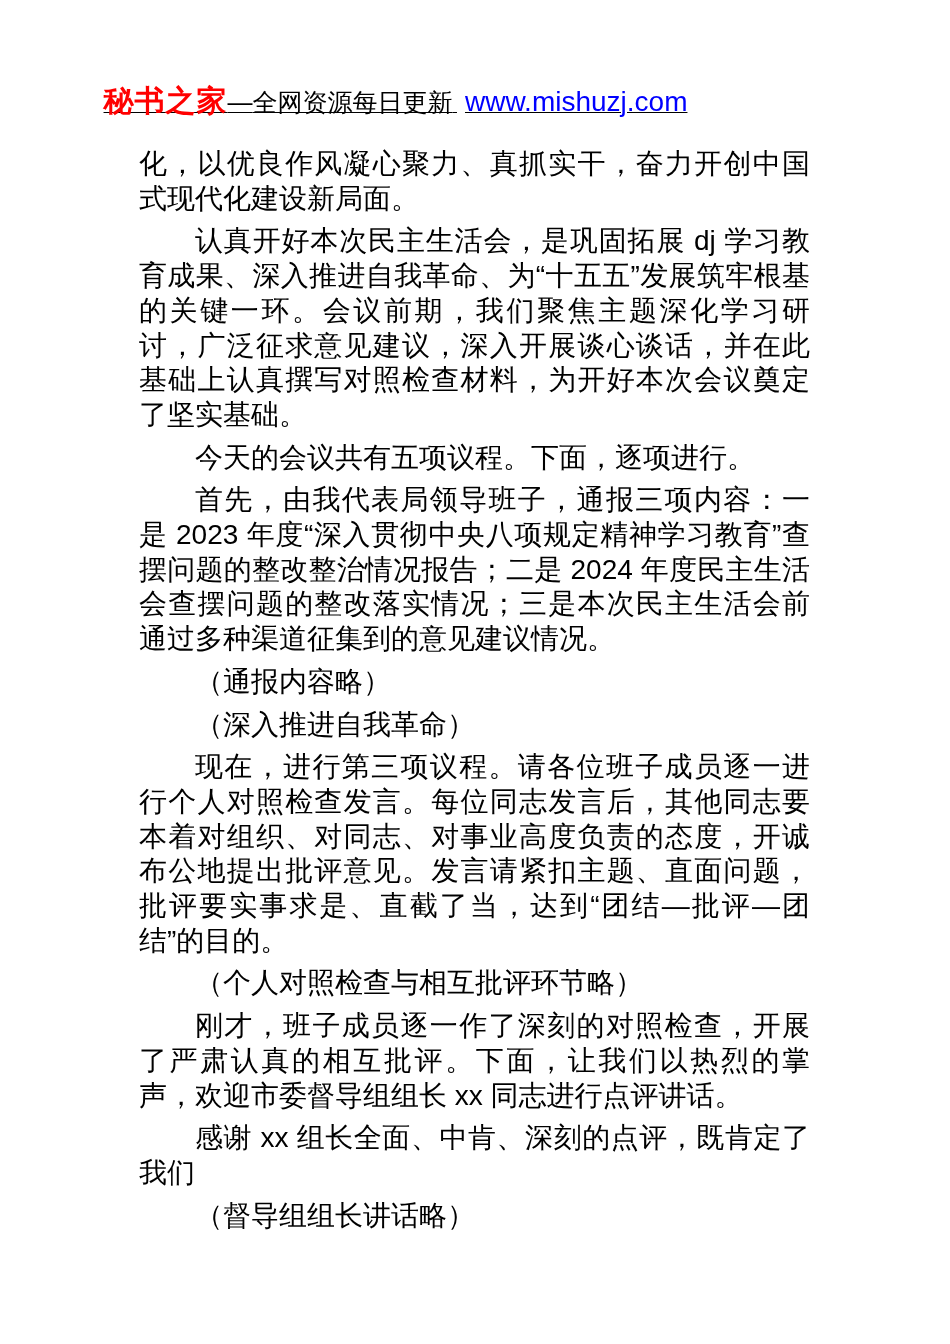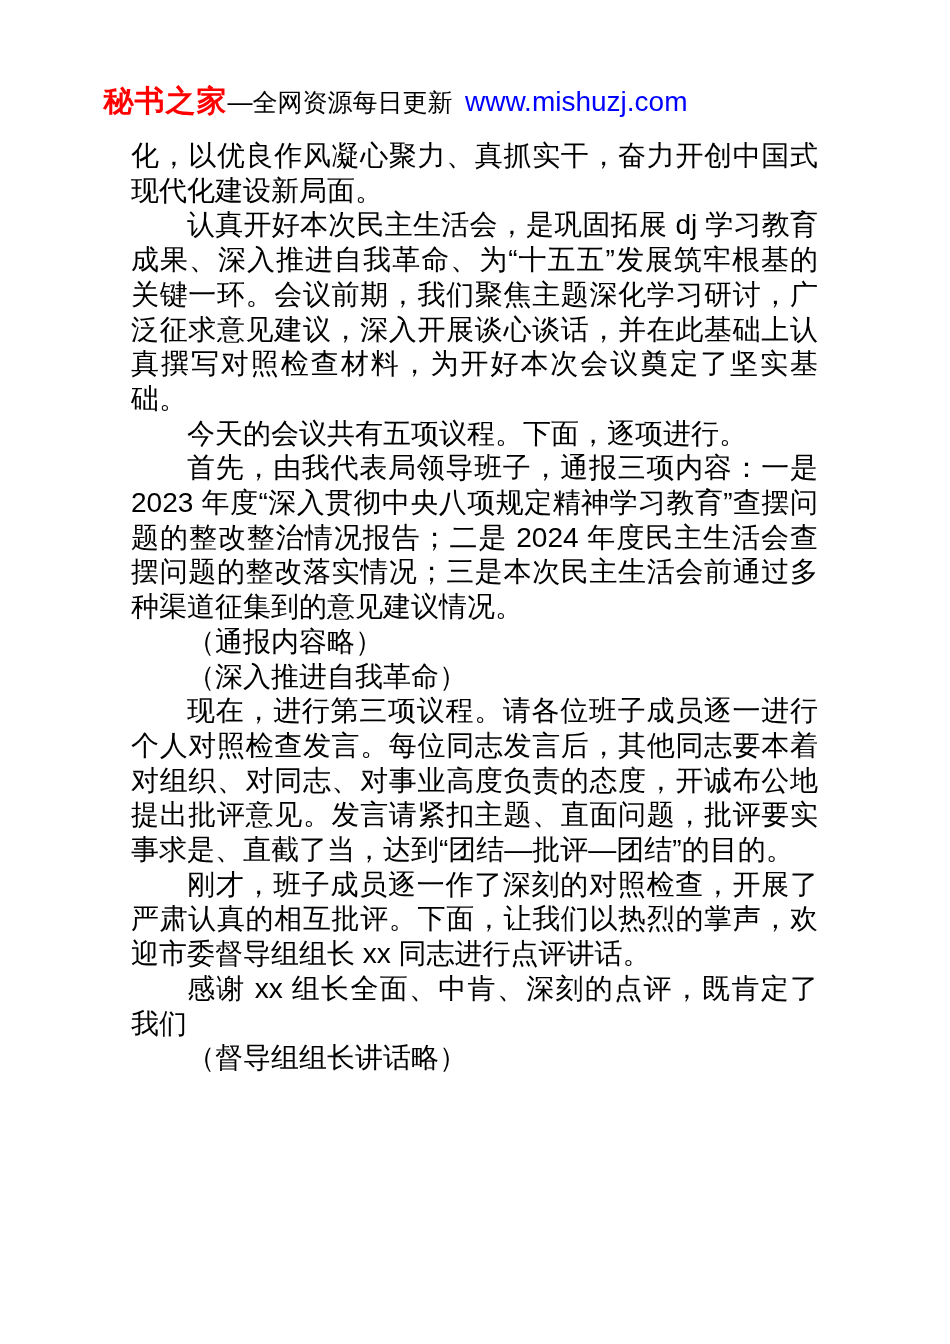--- a/index.html
+++ b/index.html
@@ -16,20 +16,21 @@
     overflow: hidden;
   }
   .site-header {
     position: absolute;
     top: 84px;
     left: 0;
     width: 791px;
     text-align: center;
     white-space: nowrap;
     line-height: 34px;
+    text-decoration: underline;
   }
   .site-header .brand {
     font-size: 30px;
     font-weight: 700;
     color: #ff0000;
     letter-spacing: 1px;
   }
   .site-header .separator {
     font-size: 25px;
     color: #000000;
@@ -50,21 +51,21 @@
     top: 139px;
     left: 131px;
     width: 687px;
     font-size: 28px;
     line-height: 34.7px;
     text-align: justify;
     word-break: normal;
     overflow-wrap: break-word;
   }
   .doc-body p {
-    margin: 0;
+    margin: 8px;
     padding: 0;
   }
   .doc-body p.indent {
     text-indent: 2em;
   }
 </style>
 </head>
 <body style="background: rgb(255, 255, 255); color: rgb(0, 0, 0);">
 
 <div class="site-header">
@@ -73,16 +74,17 @@
 </div>
 
 <div class="doc-body">
     <p>化，以优良作风凝心聚力、真抓实干，奋力开创中国式现代化建设新局面。</p>
     <p class="indent">认真开好本次民主生活会，是巩固拓展 dj 学习教育成果、深入推进自我革命、为“十五五”发展筑牢根基的关键一环。会议前期，我们聚焦主题深化学习研讨，广泛征求意见建议，深入开展谈心谈话，并在此基础上认真撰写对照检查材料，为开好本次会议奠定了坚实基础。</p>
     <p class="indent">今天的会议共有五项议程。下面，逐项进行。</p>
     <p class="indent">首先，由我代表局领导班子，通报三项内容：一是 2023 年度“深入贯彻中央八项规定精神学习教育”查摆问题的整改整治情况报告；二是 2024 年度民主生活会查摆问题的整改落实情况；三是本次民主生活会前通过多种渠道征集到的意见建议情况。</p>
     <p class="indent">（通报内容略）</p>
     <p class="indent">（深入推进自我革命）</p>
     <p class="indent">现在，进行第三项议程。请各位班子成员逐一进行个人对照检查发言。每位同志发言后，其他同志要本着对组织、对同志、对事业高度负责的态度，开诚布公地提出批评意见。发言请紧扣主题、直面问题，批评要实事求是、直截了当，达到“团结—批评—团结”的目的。</p>
+    <p class="indent">（个人对照检查与相互批评环节略）</p>
     <p class="indent">刚才，班子成员逐一作了深刻的对照检查，开展了严肃认真的相互批评。下面，让我们以热烈的掌声，欢迎市委督导组组长 xx 同志进行点评讲话。</p>
     <p class="indent">感谢 xx 组长全面、中肯、深刻的点评，既肯定了我们</p>
     <p class="indent">（督导组组长讲话略）</p>
   </div>
 
 </body></html>

